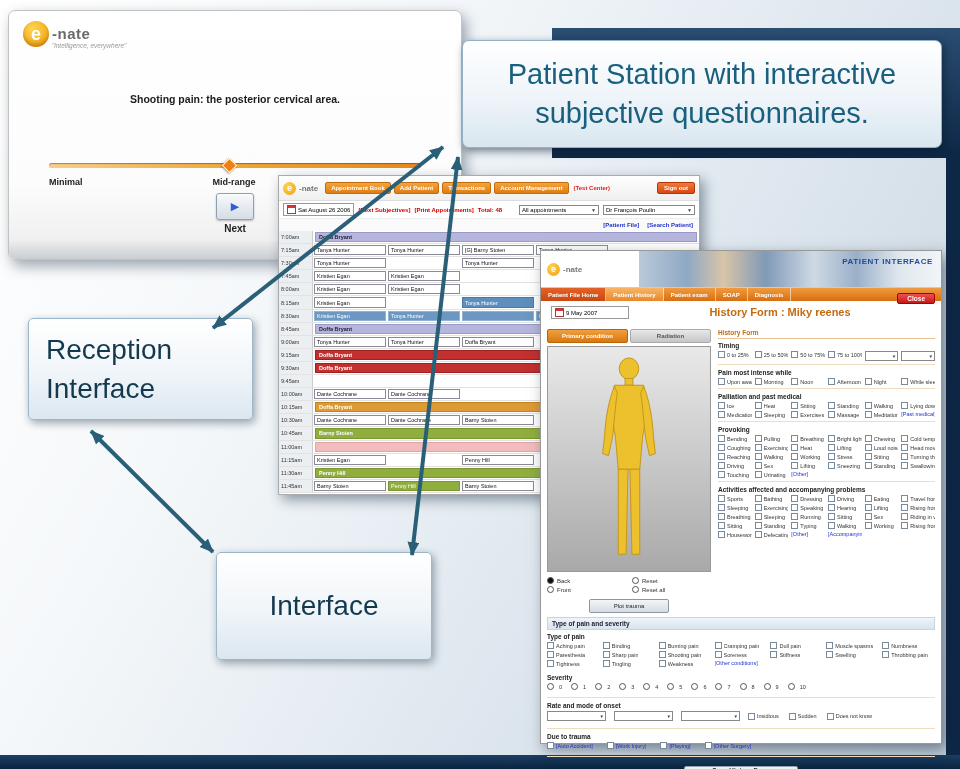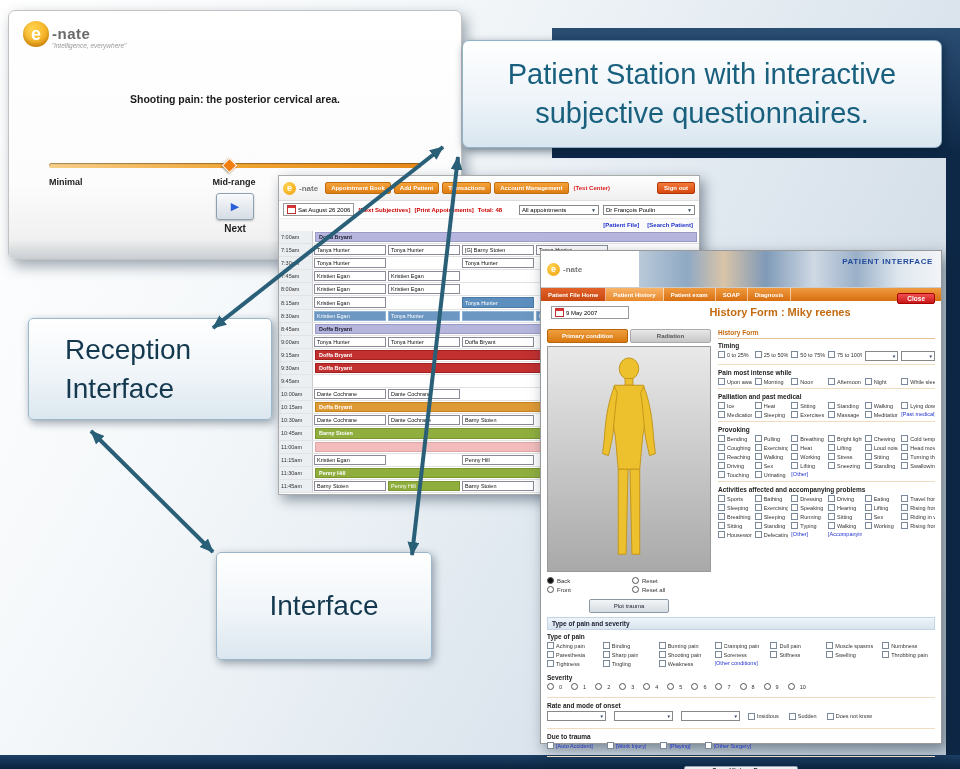--- a/index.html
+++ b/index.html
@@ -43,21 +43,21 @@
 
   
   .callout{position:absolute;left:462px;top:40px;width:478px;height:106px;z-index:40;
     background:linear-gradient(180deg,#ffffff 0%,#eef4f9 55%,#d9e6ef 100%);
     border:1px solid #8fb2c9;border-radius:7px;box-shadow:2px 3px 9px rgba(5,25,45,.55);
     display:flex;flex-direction:column;align-items:center;justify-content:center;
     color:#19607e;font-size:29px;line-height:1.35;}
   .lblbox{position:absolute;z-index:45;background:linear-gradient(180deg,#ffffff 0%,#f0f5f9 55%,#dbe7ef 100%);
     border:1px solid #9ab7cc;border-radius:5px;box-shadow:2px 3px 8px rgba(10,30,50,.4);
     display:flex;flex-direction:column;justify-content:center;color:#14394f;font-size:28px;line-height:1.4;}
-  .reception-lbl{left:28px;top:318px;width:206px;height:100px;padding-left:36px;}
+  .reception-lbl{left:28px;top:318px;width:206px;height:100px;padding-left:17px;}
   .doctor-lbl{left:216px;top:552px;width:214px;height:106px;align-items:center;}
 
   
   .recep{position:absolute;left:278px;top:175px;width:420px;height:318px;z-index:20;background:#fff;
     border:1px solid #aaa;box-shadow:4px 5px 12px rgba(20,40,60,.45);font-size:6px;}
   .recep-titlebar{height:24px;display:flex;align-items:center;gap:3px;padding:0 4px;
     background:linear-gradient(180deg,#ffffff,#efefef);border-bottom:1px solid #ddd;}
   .mlogo-e{width:13px;height:13px;border-radius:50%;flex:0 0 13px;
     background:radial-gradient(circle at 35% 30%,#ffd34d,#f0a010);color:#fff;font-weight:bold;font-size:9px;
     display:flex;align-items:center;justify-content:center;}

